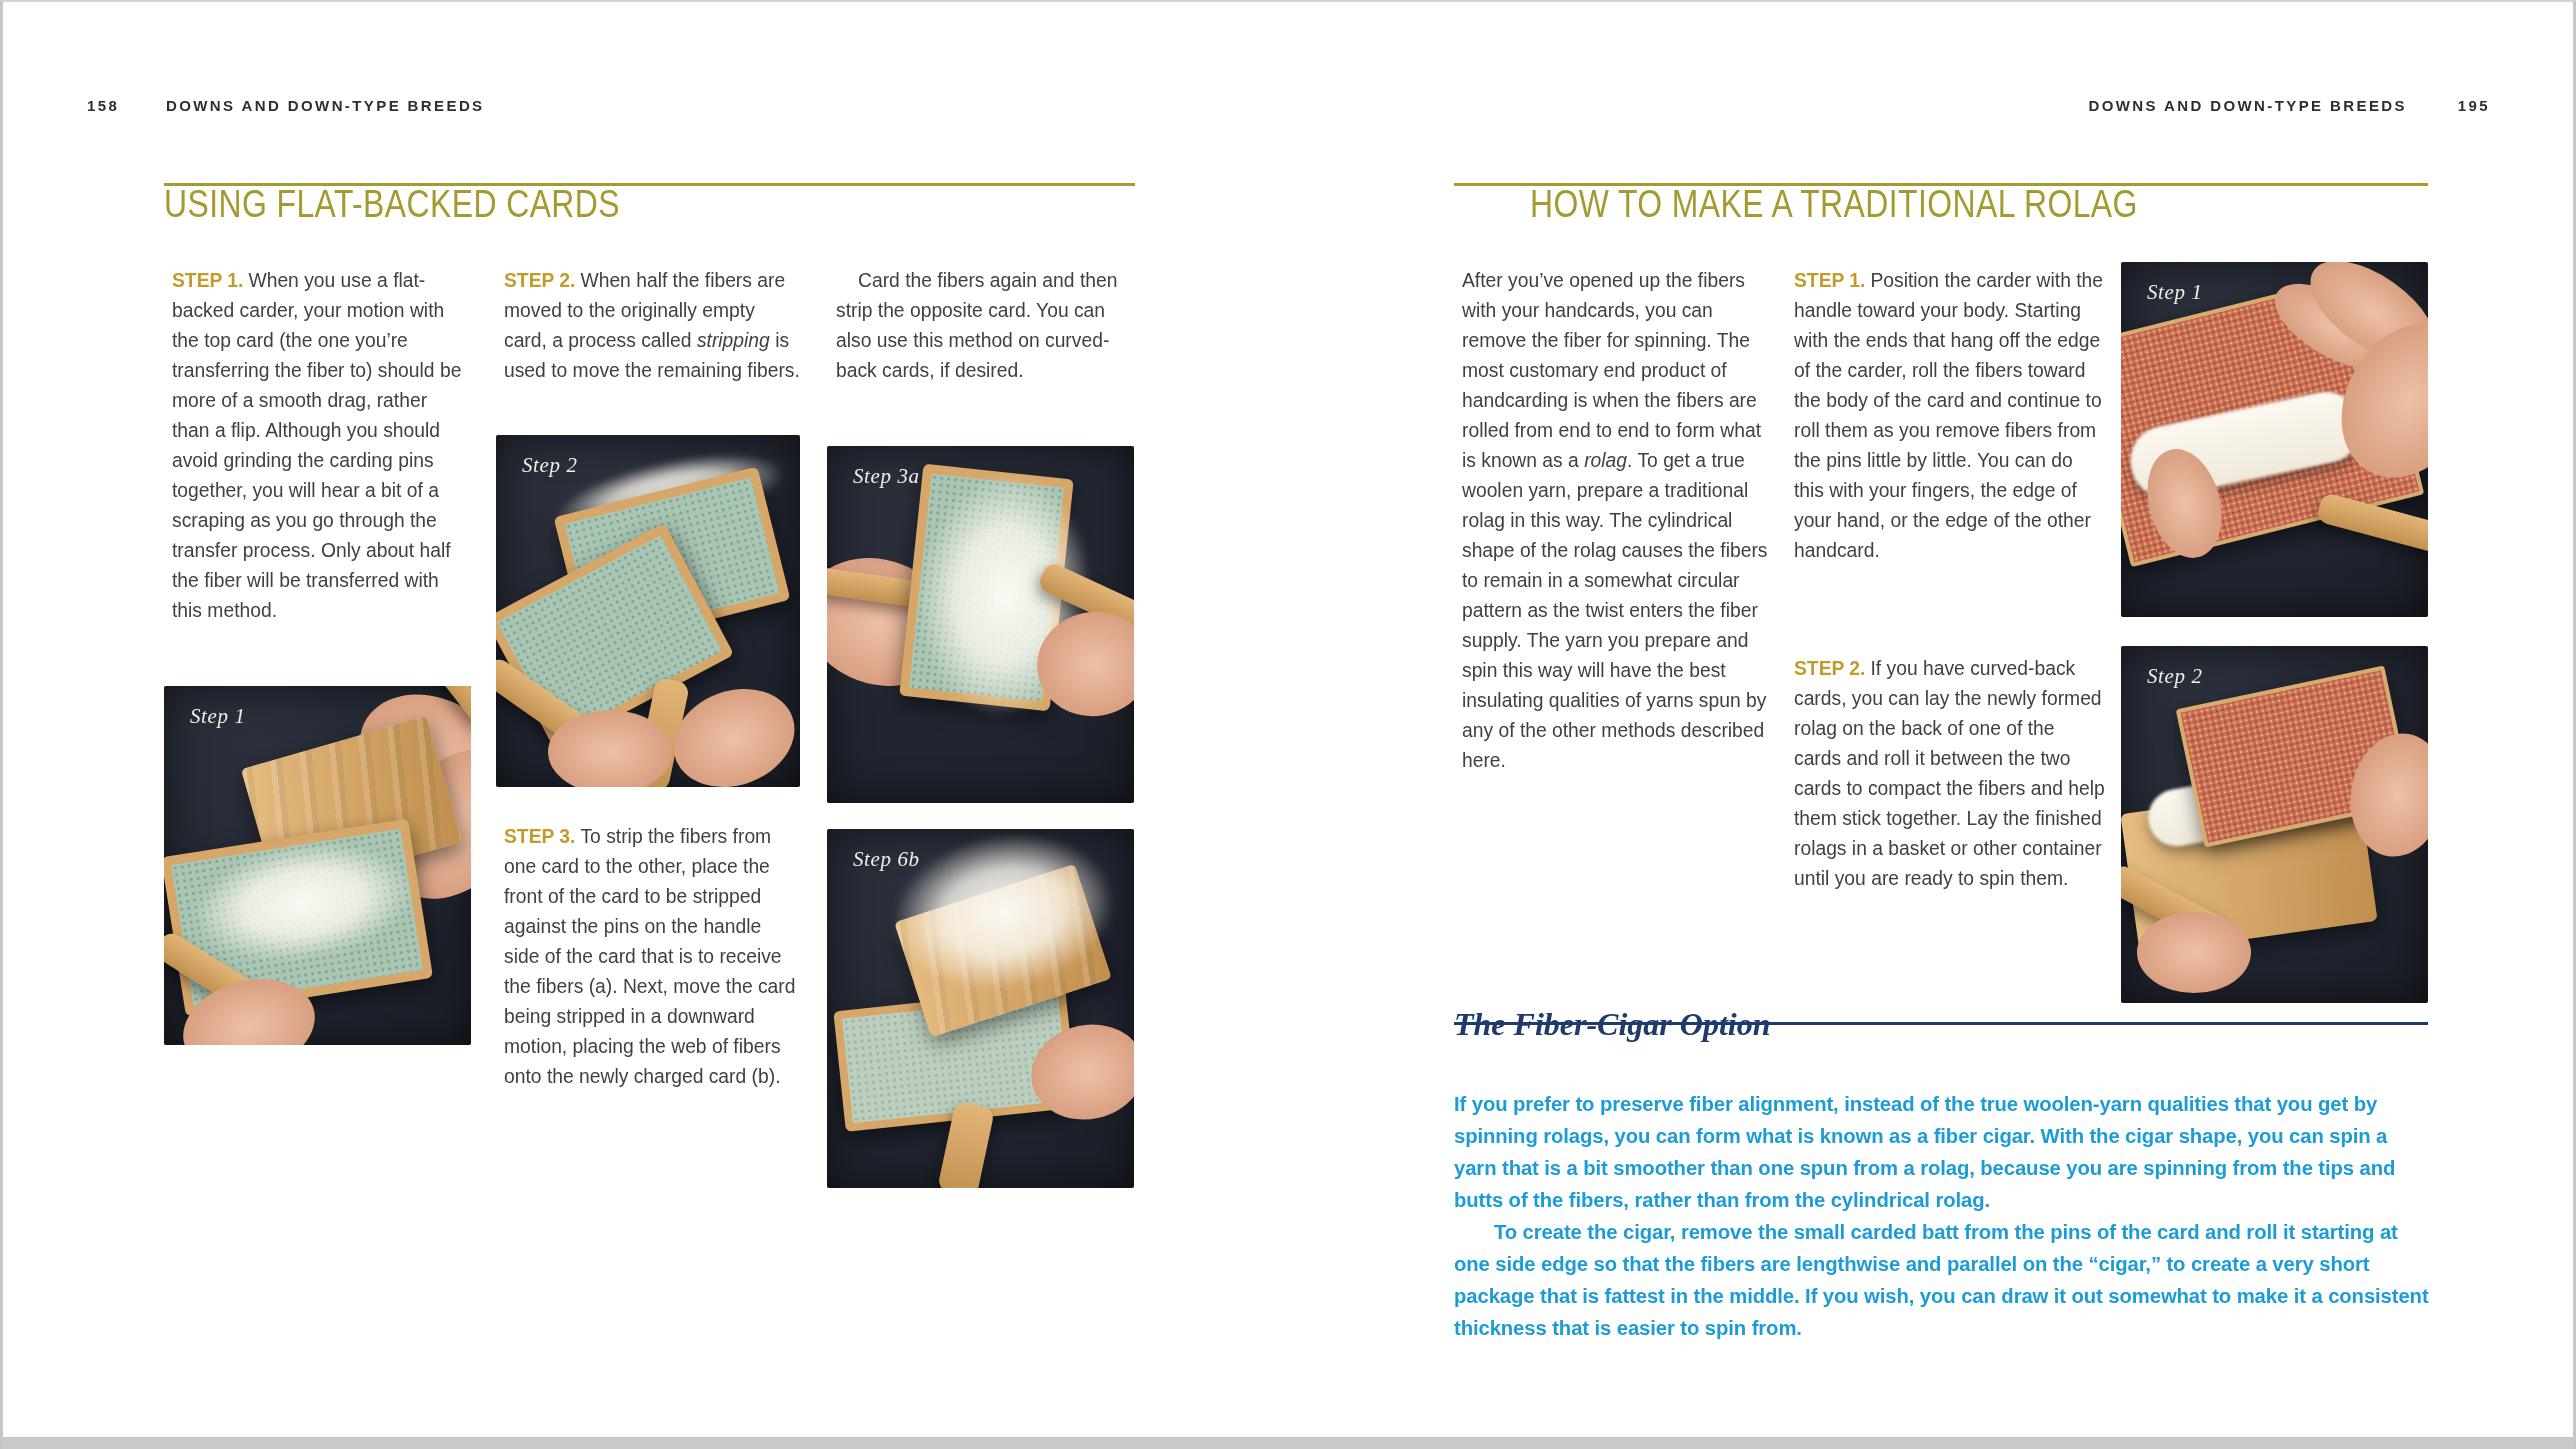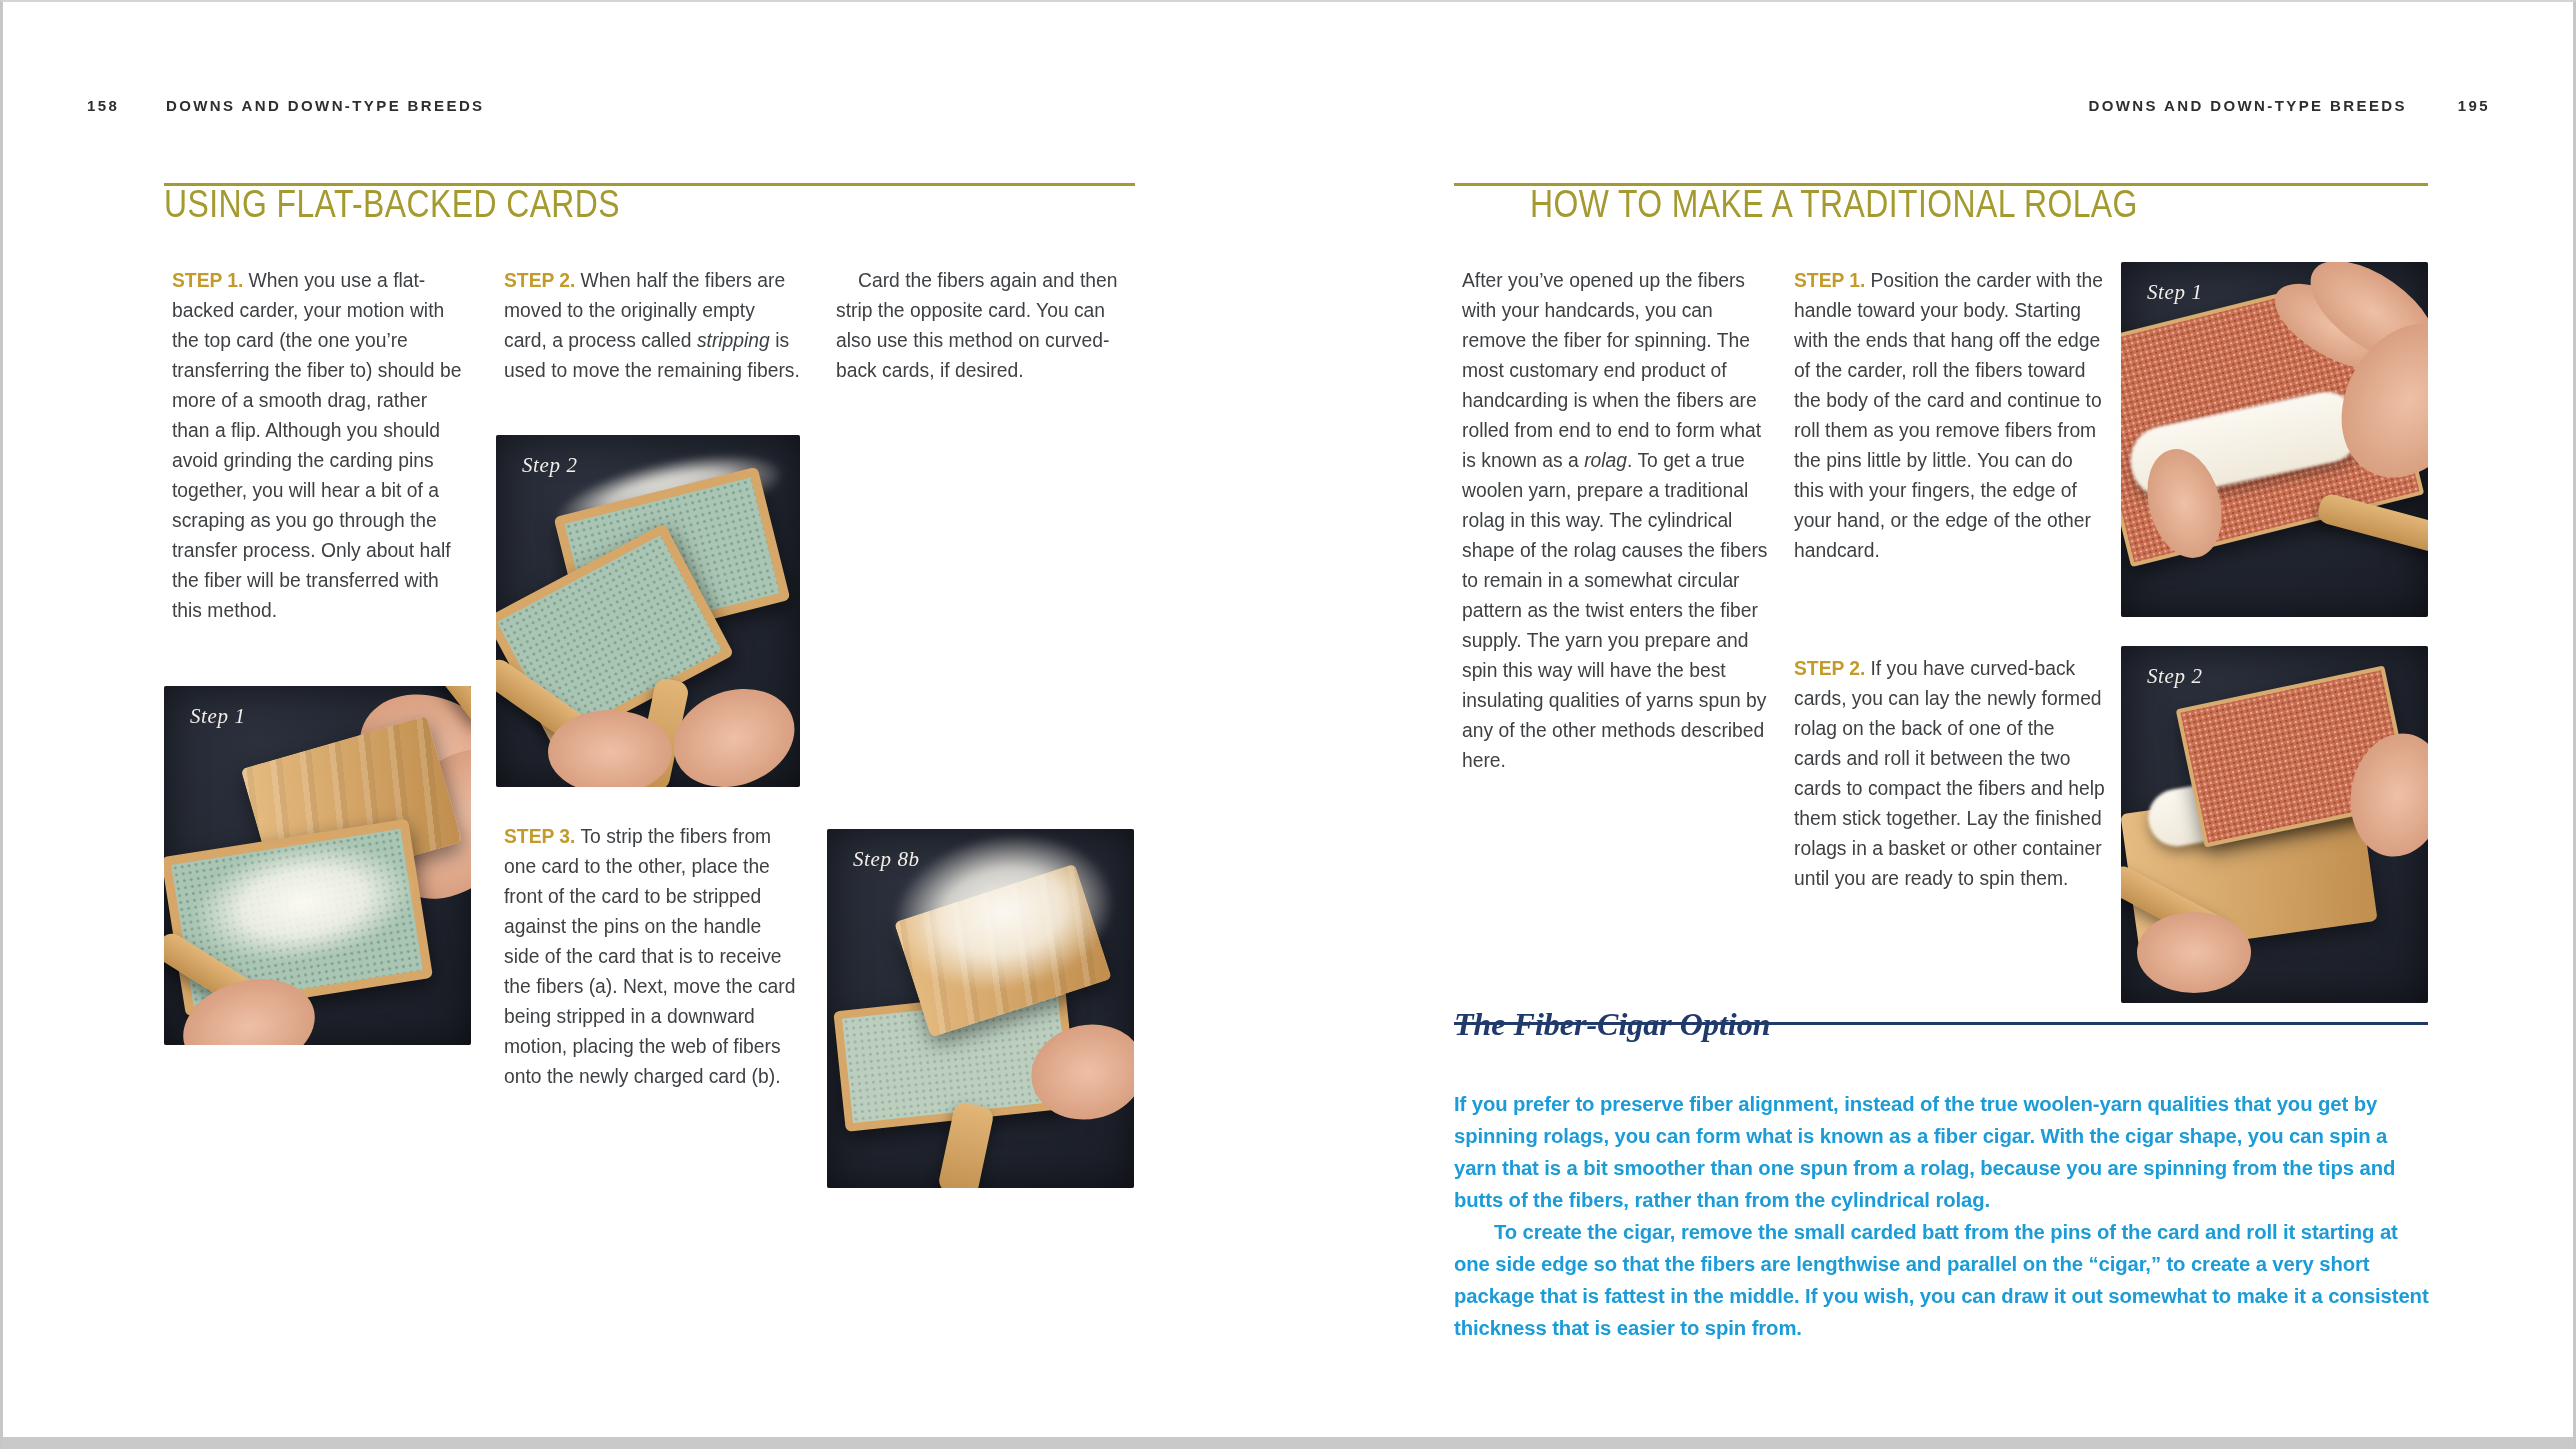--- a/index.html
+++ b/index.html
@@ -102,23 +102,32 @@
   </figure>
 
   <div class="col" style="left:493px;top:812px;width:313px;">
     <p><span class="step-label">STEP 3.</span><span>To strip the fibers from one card to the other, place the front of the card to be stripped against the pins on the handle side of the card that is to receive the fibers (a). Next, move the card being stripped in a downward motion, placing the web of fibers onto the newly charged card (b).</span></p>
   </div>
 
   <div class="col" style="left:825px;top:256px;width:309px;">
     <p class="indent">Card the fibers again and then strip the opposite card. You can also use this method on curved-back cards, if desired.</p>
   </div>
 
+  <figure class="photo" style="left:824px;top:444px;width:307px;height:357px;">
+    <figcaption>Step 3a</figcaption>
+    <div class="shape skin" style="left:-25px;top:114px;width:154px;height:124px;transform:rotate(20deg);"></div>
+    <div class="shape handle" style="left:-30px;top:127px;width:124px;height:26px;transform:rotate(8deg);"></div>
+    <div class="shape pad-teal" style="left:84px;top:25px;width:151px;height:233px;transform:rotate(6deg);box-sizing:border-box;"></div>
+    <div class="shape wool" style="left:91px;top:28px;width:173px;height:243px;transform:rotate(4deg);"></div>
+    <div class="shape handle" style="left:210px;top:137px;width:114px;height:30px;transform:rotate(25deg);"></div>
+    <div class="shape skin" style="left:210px;top:166px;width:114px;height:104px;transform:rotate(-10deg);"></div>
+  </figure>
 
   <figure class="photo" style="left:824px;top:827px;width:307px;height:359px;">
-    <figcaption>Step 8b</figcaption>
+    <figcaption>Step 6b</figcaption>
     <div class="shape pad-pale" style="left:12px;top:170px;width:233px;height:121px;transform:rotate(-6deg);box-sizing:border-box;"></div>
     <div class="shape wood ridged" style="left:81px;top:61px;width:190px;height:121px;transform:rotate(-18deg);"></div>
     <div class="shape wool" style="left:65px;top:6px;width:223px;height:154px;transform:rotate(-10deg);"></div>
     <div class="shape handle" style="left:119px;top:275px;width:40px;height:91px;transform:rotate(12deg);"></div>
     <div class="shape skin" style="left:204px;top:196px;width:114px;height:94px;transform:rotate(-12deg);"></div>
   </figure>
 
   <div class="rule-gold" style="left:1451px;top:181px;width:974px;"></div>
   <h2 class="sec-title" style="left:1527px;top:181px;margin:0;">
     <span class="cond">HOW TO MAKE A TRADITIONAL ROLAG</span>

